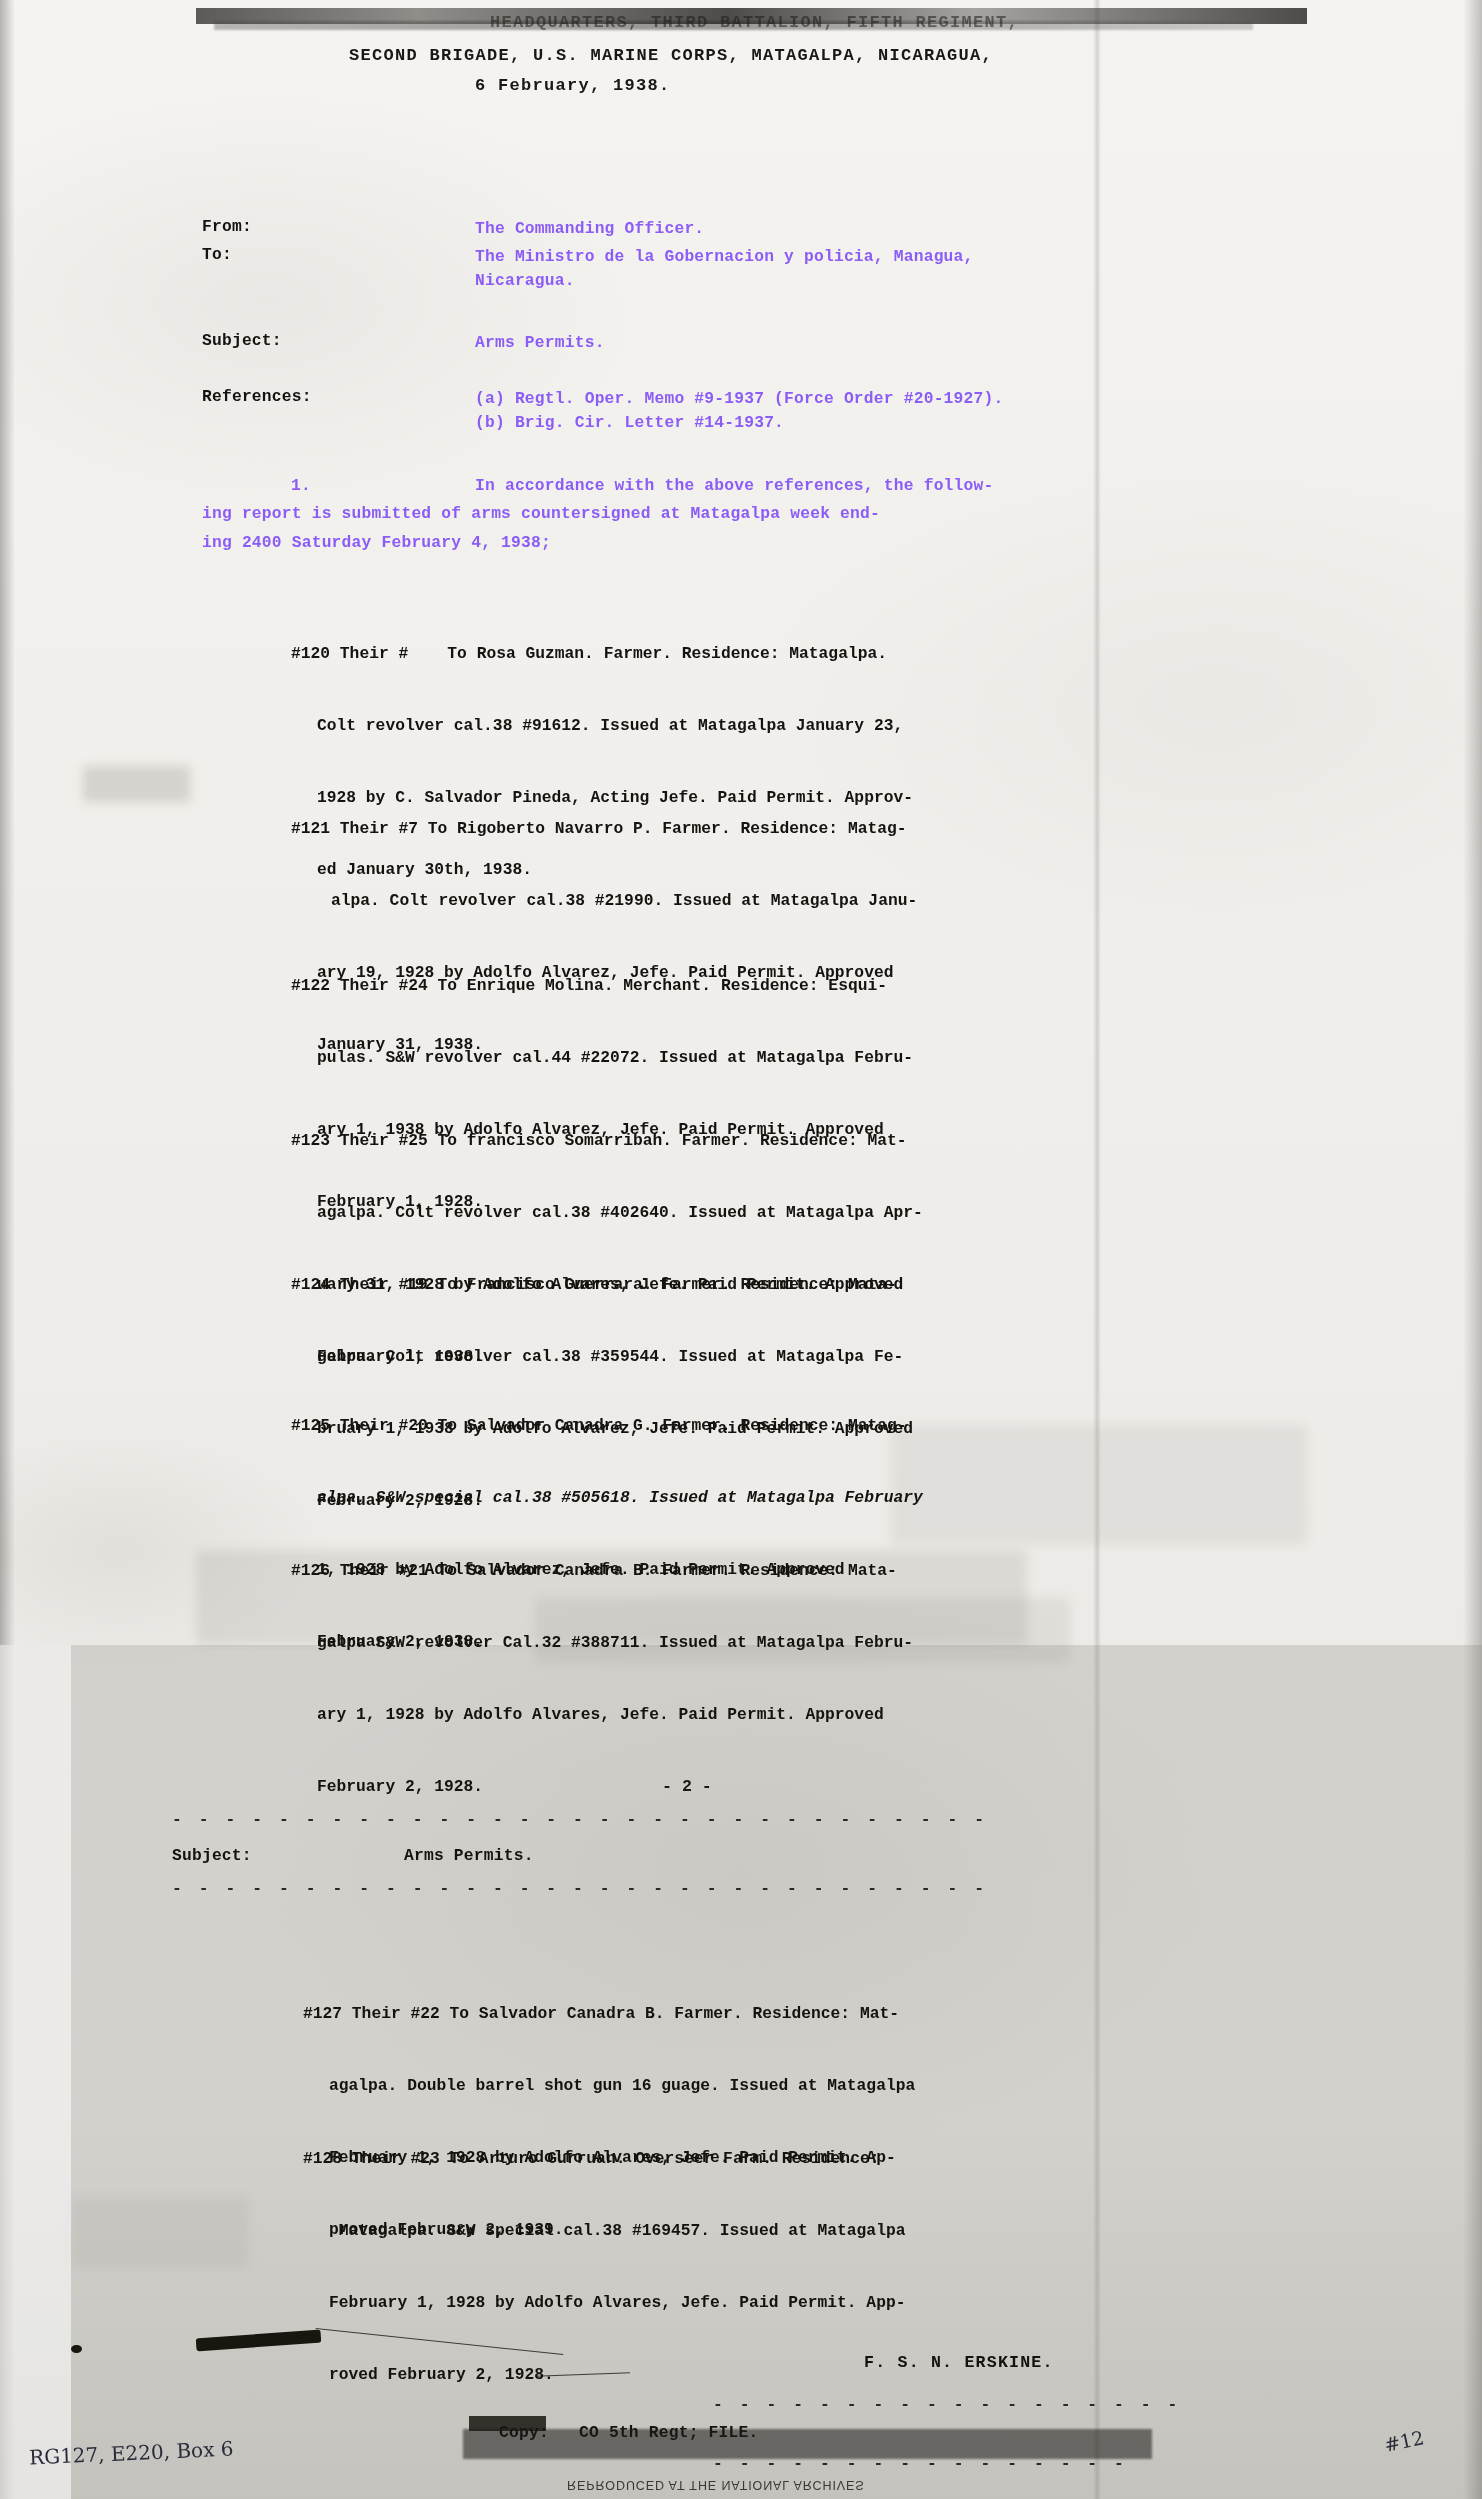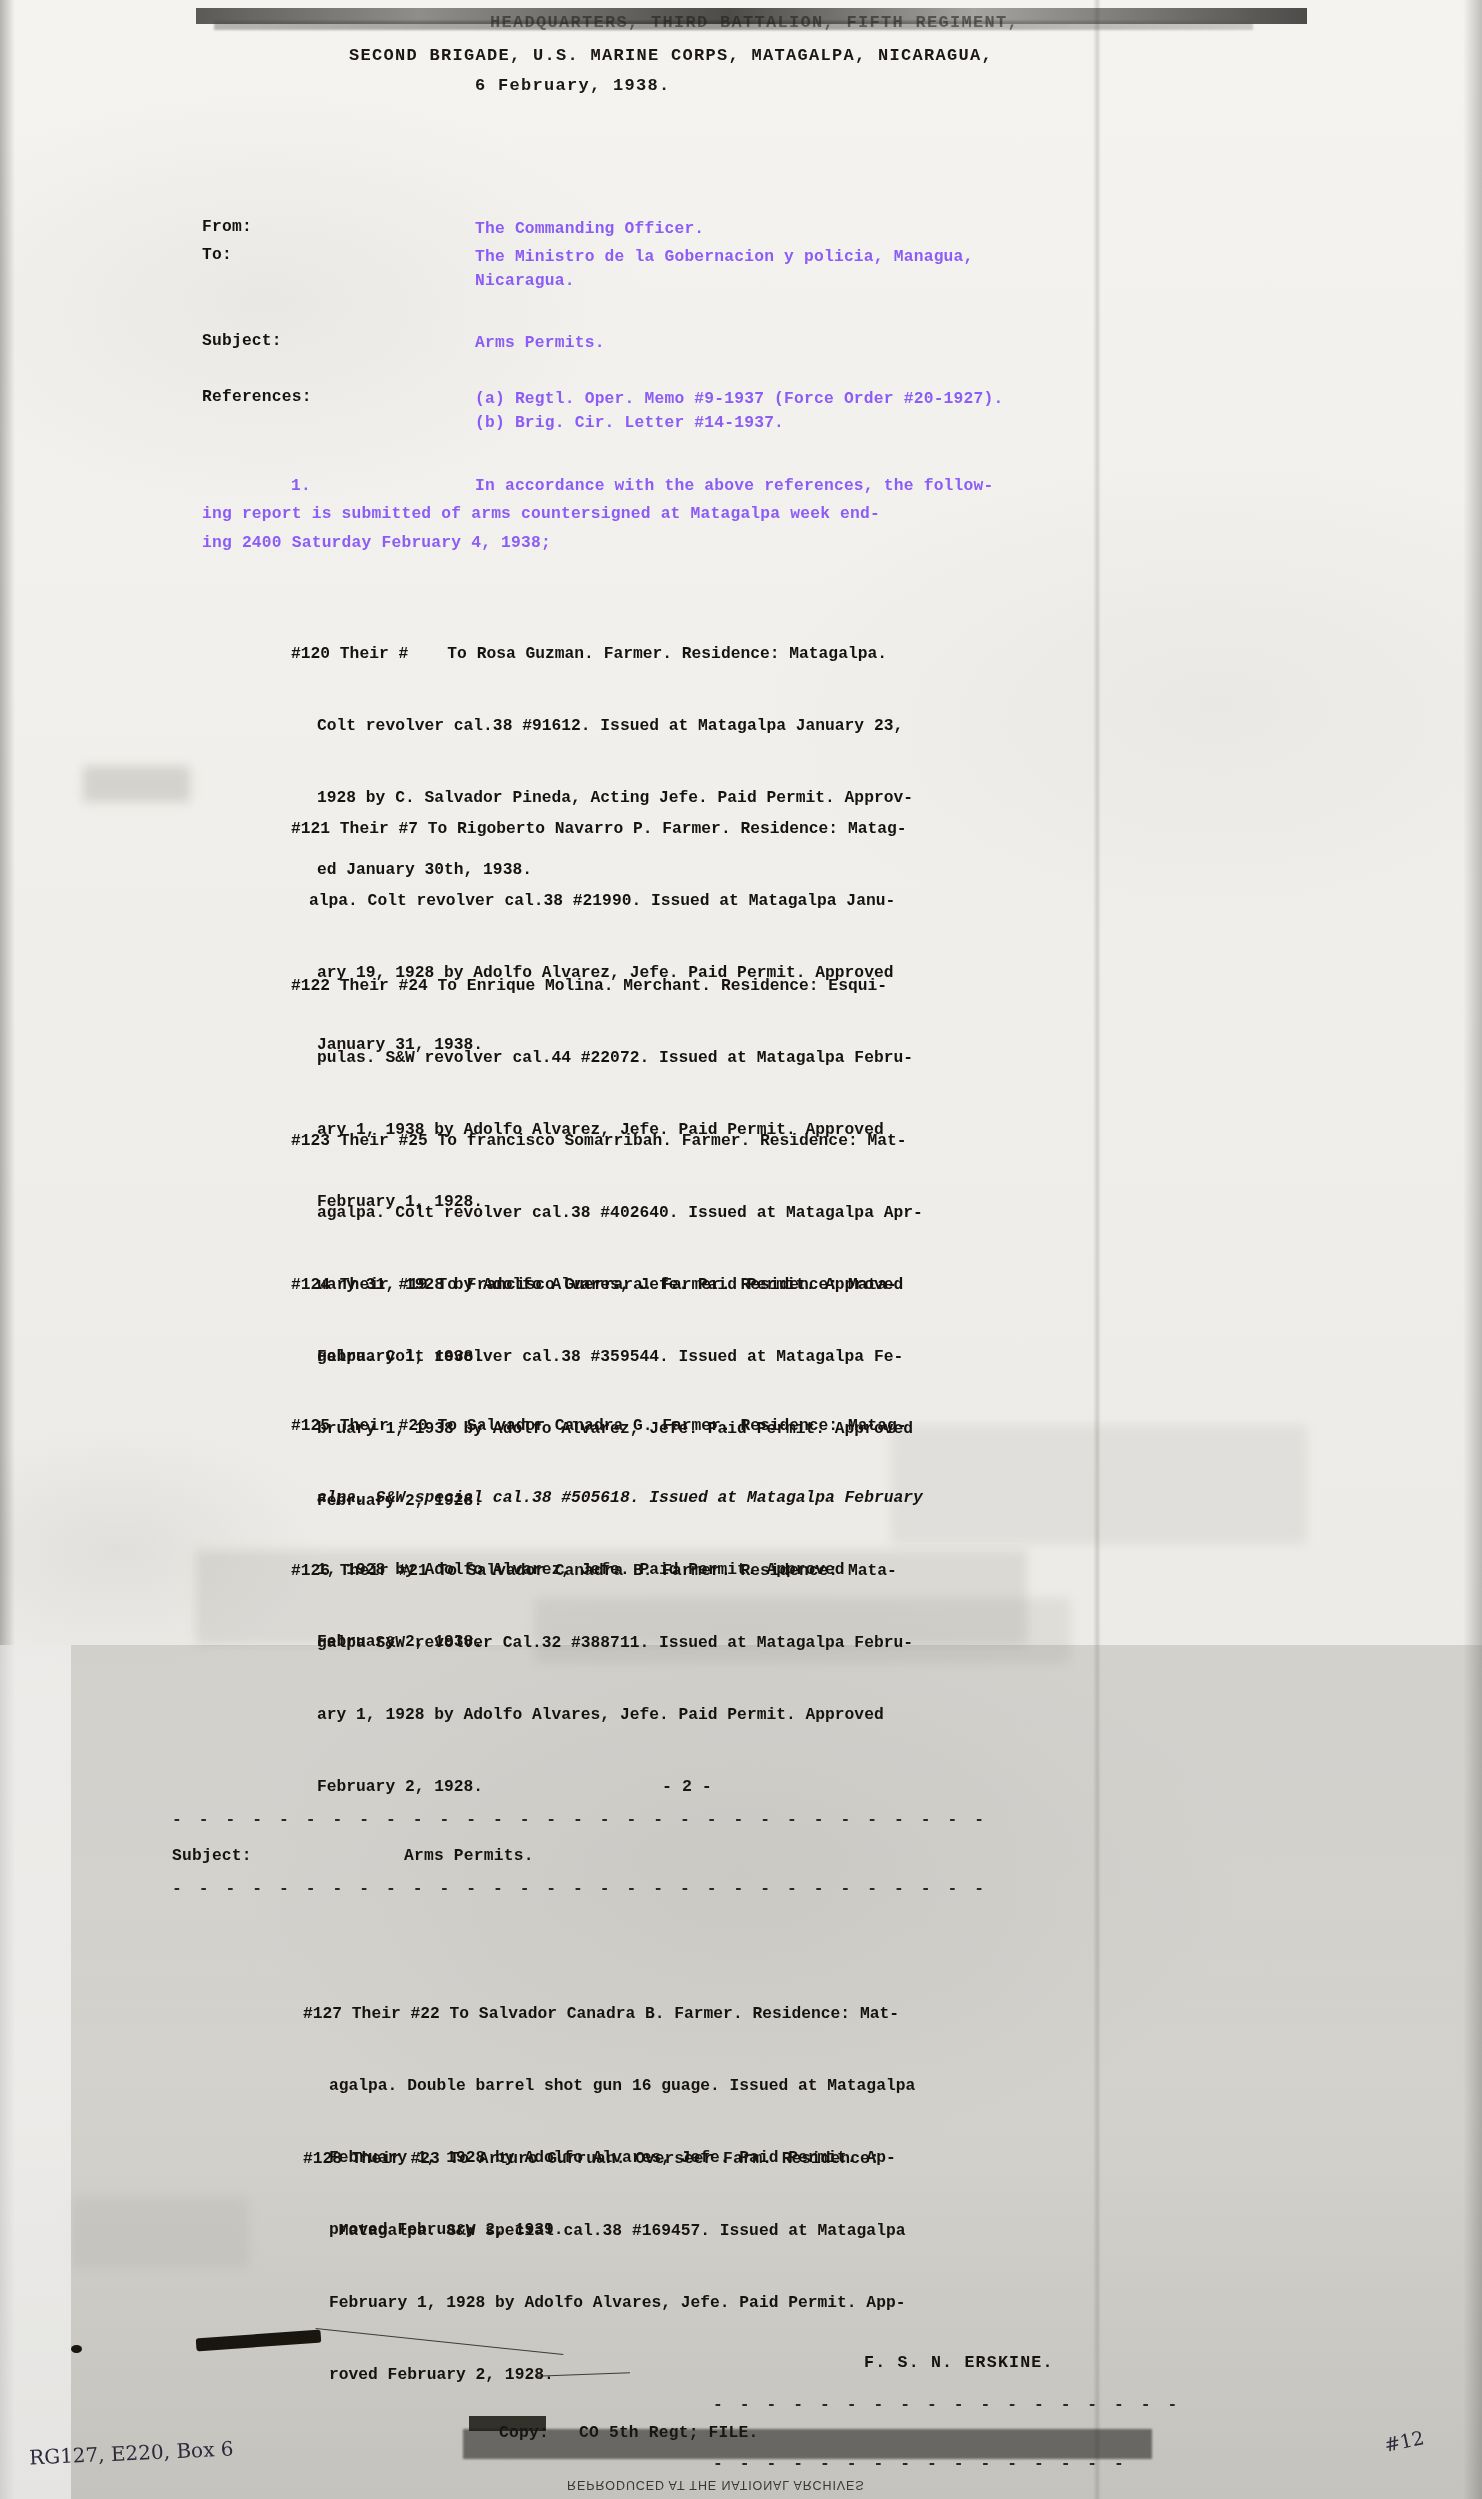--- a/index.html
+++ b/index.html
@@ -244,21 +244,21 @@
 
   <div class="entry" style="left:291px; top:594px;">
     <div>#120 Their #    To Rosa Guzman. Farmer. Residence: Matagalpa.</div>
     <div style="margin-left:26px;">Colt revolver cal.38 #91612. Issued at Matagalpa January 23,</div>
     <div style="margin-left:26px;">1928 by C. Salvador Pineda, Acting Jefe. Paid Permit. Approv-</div>
     <div style="margin-left:26px;">ed January 30th, 1938.</div>
   </div>
 
   <div class="entry" style="left:291px; top:769px;">
     <div>#121 Their #7 To Rigoberto Navarro P. Farmer. Residence: Matag-</div>
-    <div style="margin-left:18px;">alpa. Colt revolver cal.38 #21990. Issued at Matagalpa Janu-</div>
+    <div style="margin-left:40px;">alpa. Colt revolver cal.38 #21990. Issued at Matagalpa Janu-</div>
     <div style="margin-left:26px;">ary 19, 1928 by Adolfo Alvarez, Jefe. Paid Permit. Approved</div>
     <div style="margin-left:26px;">January 31, 1938.</div>
   </div>
 
   <div class="entry" style="left:291px; top:926px;">
     <div>#122 Their #24 To Enrique Molina. Merchant. Residence: Esqui-</div>
     <div style="margin-left:26px;">pulas. S&amp;W revolver cal.44 #22072. Issued at Matagalpa Febru-</div>
     <div style="margin-left:26px;">ary 1, 1938 by Adolfo Alvarez, Jefe. Paid Permit. Approved</div>
     <div style="margin-left:26px;">February 1, 1928.</div>
   </div>

